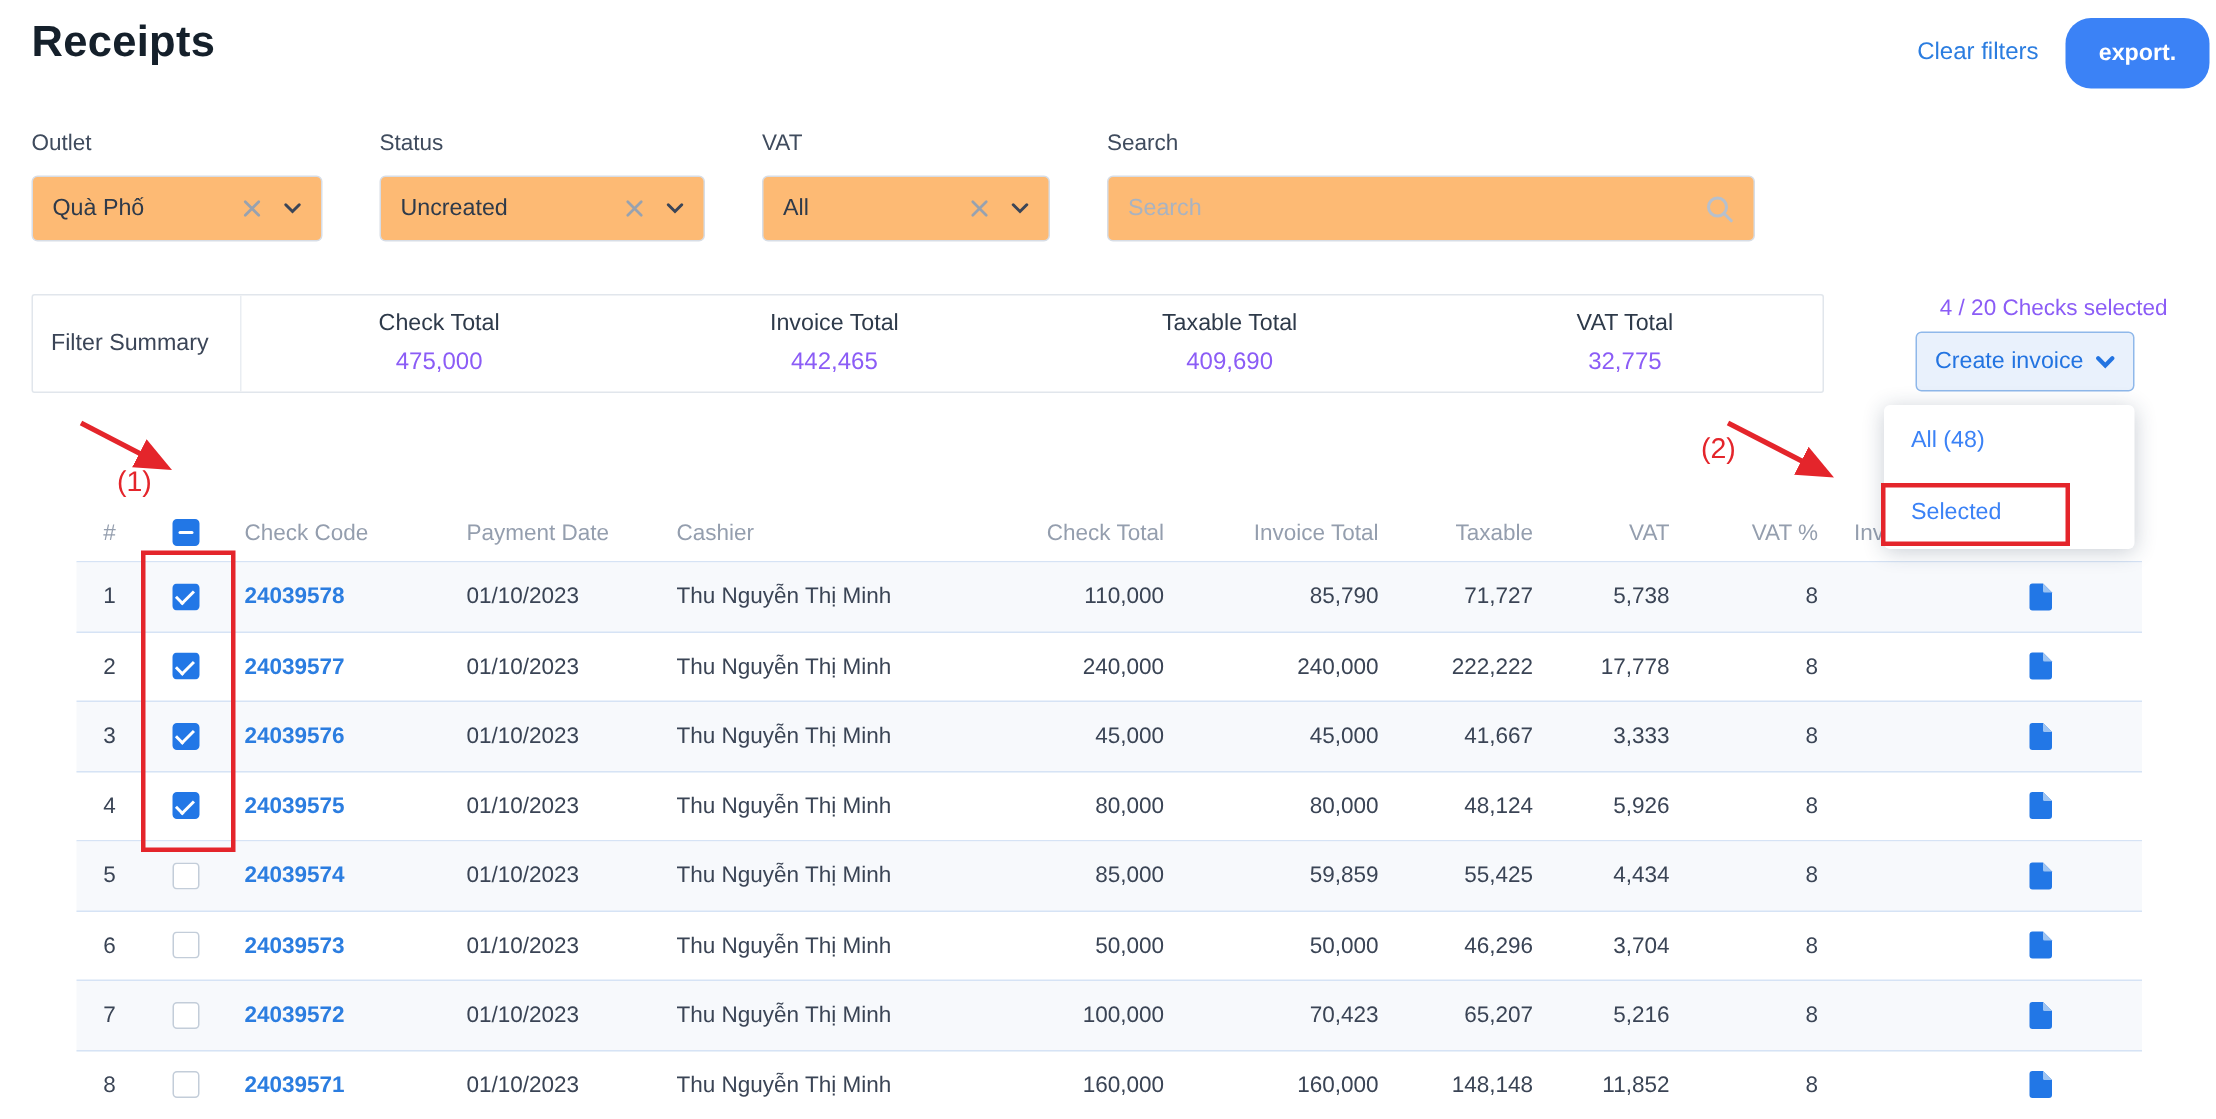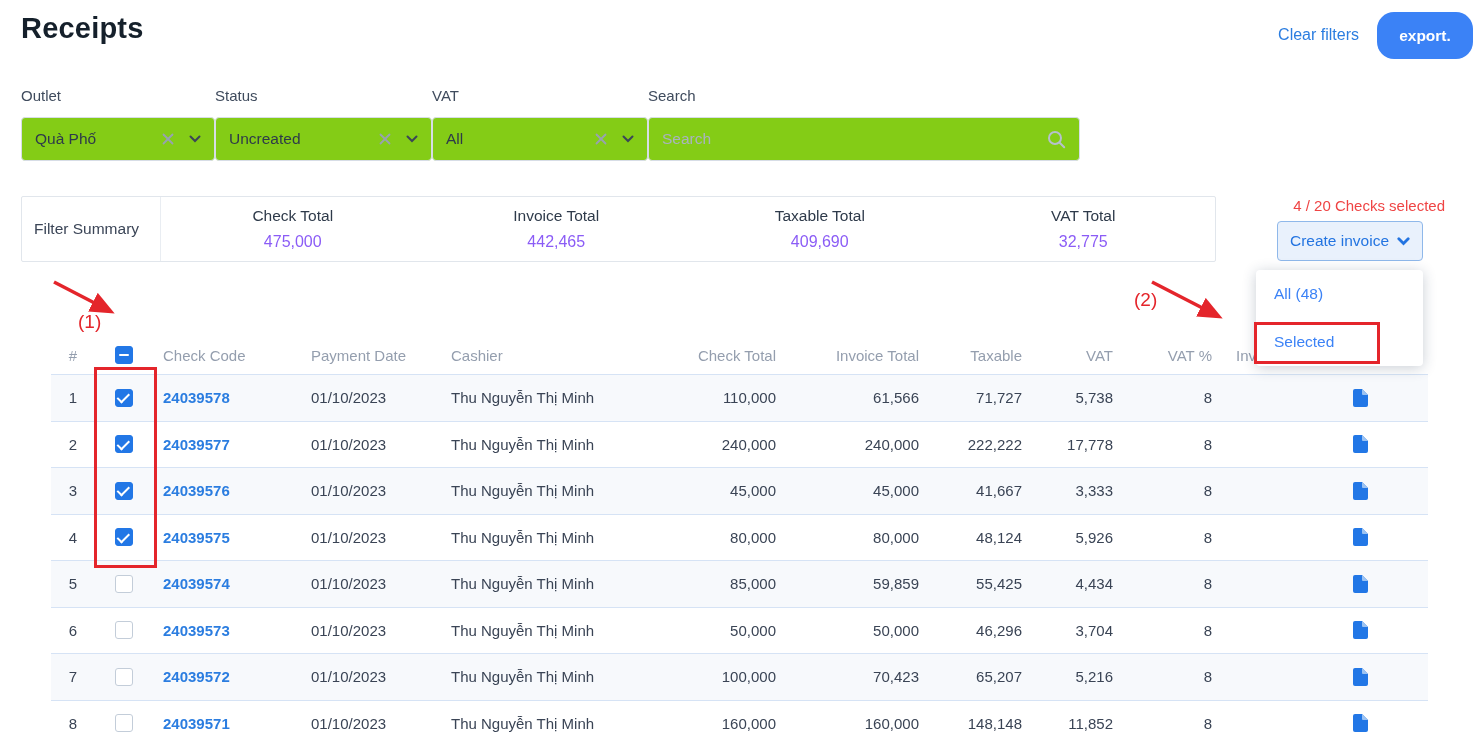--- a/index.html
+++ b/index.html
@@ -10,40 +10,40 @@
     position:relative;
     overflow:hidden;
     color:#2e3a4a;
   }
   
   .page-title { position:absolute; left:21px; top:12px; font-size:29px; font-weight:800; color:#15202b; letter-spacing:.2px; }
   .clear-filters { position:absolute; right:118px; top:26px; color:#2b7de0; font-size:16px; cursor:pointer; }
   .export-btn { position:absolute; left:1377px; top:12px; width:96px; height:47px; background:#3b82f6; border:none; border-radius:17px; color:#fff; font-size:15.5px; font-weight:bold; cursor:pointer; font-family:inherit; }
 
   
-  .filters { position:absolute; left:21px; top:87px; display:flex; }
+  .filters { position:absolute; left:21px; top:87px; display:flex; gap:38px; }
   .filter-group .f-label { font-size:15px; color:#3f4b5d; height:18px; margin-bottom:12px; }
-  .control { height:44px; border:1px solid #d7dde6; border-radius:4px; background:#84cc16; display:flex; align-items:center; padding:0 13px; cursor:pointer; }
-  .w-outlet { width:194px; } .w-date { width:279px; } .w-status { width:217px; } .w-vat { width:216px; } .w-search { width:432px; }
+  .control { height:44px; border:1px solid #d7dde6; border-radius:4px; background:#fdba74; display:flex; align-items:center; padding:0 13px; cursor:pointer; }
+  .w-outlet { width:194px; } .w-date { width:279px; } .w-status { width:217px; } .w-vat { width:192px; } .w-search { width:432px; }
   .control-value { font-size:15.5px; color:#2e3a4a; flex:1; white-space:nowrap; overflow:hidden; }
   .ctl-icons { display:flex; align-items:center; gap:15px; margin-left:8px; }
   .icon-btn { display:flex; align-items:center; justify-content:center; }
   .date-cal { background:#f5f7fa; border-radius:3px; width:30px; height:30px; display:flex; align-items:center; justify-content:center; margin-right:-6px; }
   .search-input { border:none; outline:none; flex:1; font-size:15.5px; font-family:inherit; color:#2e3a4a; background:transparent; }
   .search-input::placeholder { color:#a9b3c1; }
 
   
   .summary-box { position:absolute; left:21px; top:196px; width:1195px; height:66px; border:1px solid #e1e6ec; border-radius:2px; display:flex; background:#fff; }
   .summary-title { width:139px; display:flex; align-items:center; padding-left:12px; font-size:15.5px; color:#3b4557; border-right:1px solid #e9edf2; }
   .summary-cols { flex:1; display:flex; }
   .summary-col { flex:1; display:flex; flex-direction:column; align-items:center; justify-content:center; gap:8px; }
   .summary-col .s-label { font-size:15.5px; color:#2e3a4a; }
   .summary-col .s-value { font-size:16px; color:#8b5cf6; }
 
-  .checks-selected { position:absolute; right:32px; top:197px; font-size:15px; color:#ef4444; }
+  .checks-selected { position:absolute; right:32px; top:197px; font-size:15px; color:#8b5cf6; }
   .create-invoice-btn { position:absolute; left:1277px; top:221px; width:146px; height:40px; background:#e9f1fc; border:1px solid #8fb8ea; border-radius:4px; color:#2374e1; font-size:15.5px; font-family:inherit; display:flex; align-items:center; justify-content:center; gap:8px; cursor:pointer; }
 
   
   .dropdown-menu { position:absolute; left:1256px; top:270px; width:167px; background:#fff; border-radius:4px; box-shadow:0 2px 14px rgba(30,50,80,.24); z-index:40; }
   .dropdown-item { height:48px; display:flex; align-items:center; padding-left:18px; font-size:15.5px; color:#3b82f6; cursor:pointer; }
 
   
   .rtable { position:absolute; left:51px; top:336px; width:1377px; }
   .thead { display:flex; align-items:center; height:39px; border-bottom:1px solid #d6e3f5; color:#949eae; font-size:15px; }
   .trow { display:flex; align-items:center; height:46.5px; border-bottom:1px solid #d6e3f5; font-size:15px; color:#3a4455; }
@@ -219,21 +219,21 @@
   <div class="tbody">
       <div class="trow">
     <div class="cell c-num">1</div>
     <div class="cell c-check">
       <div class="checkbox checked"></div>
     </div>
     <div class="cell c-code"><a class="code-link">24039578</a></div>
     <div class="cell c-date">01/10/2023</div>
     <div class="cell c-cashier">Thu Nguyễn Thị Minh</div>
     <div class="cell c-ctotal num-cell">110,000</div>
-    <div class="cell c-itotal num-cell">61,566</div>
+    <div class="cell c-itotal num-cell">85,790</div>
     <div class="cell c-taxable num-cell">71,727</div>
     <div class="cell c-vat num-cell">5,738</div>
     <div class="cell c-vatpct num-cell">8</div>
     <div class="cell c-invoice">
       <span class="doc-icon">
         <svg width="17" height="20" viewBox="0 0 17 20">
               <path d="M1 3 a2 2 0 0 1 2 -2 h7 l6 6 v10 a2 2 0 0 1 -2 2 h-11 a2 2 0 0 1 -2 -2 Z" fill="#2277e6"></path>
               <path d="M10 1 l6 6 h-5 a1 1 0 0 1 -1 -1 Z" fill="#9cc3f2"></path>
             </svg>
       </span>

